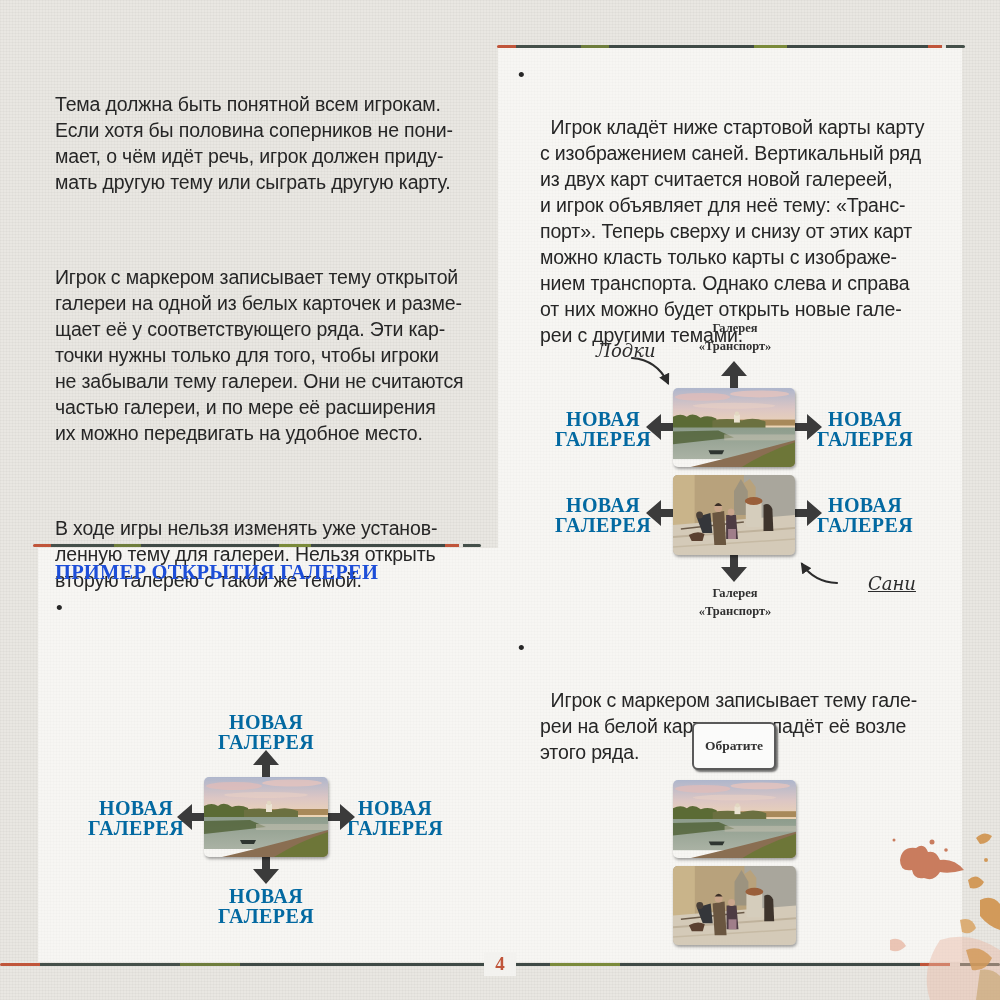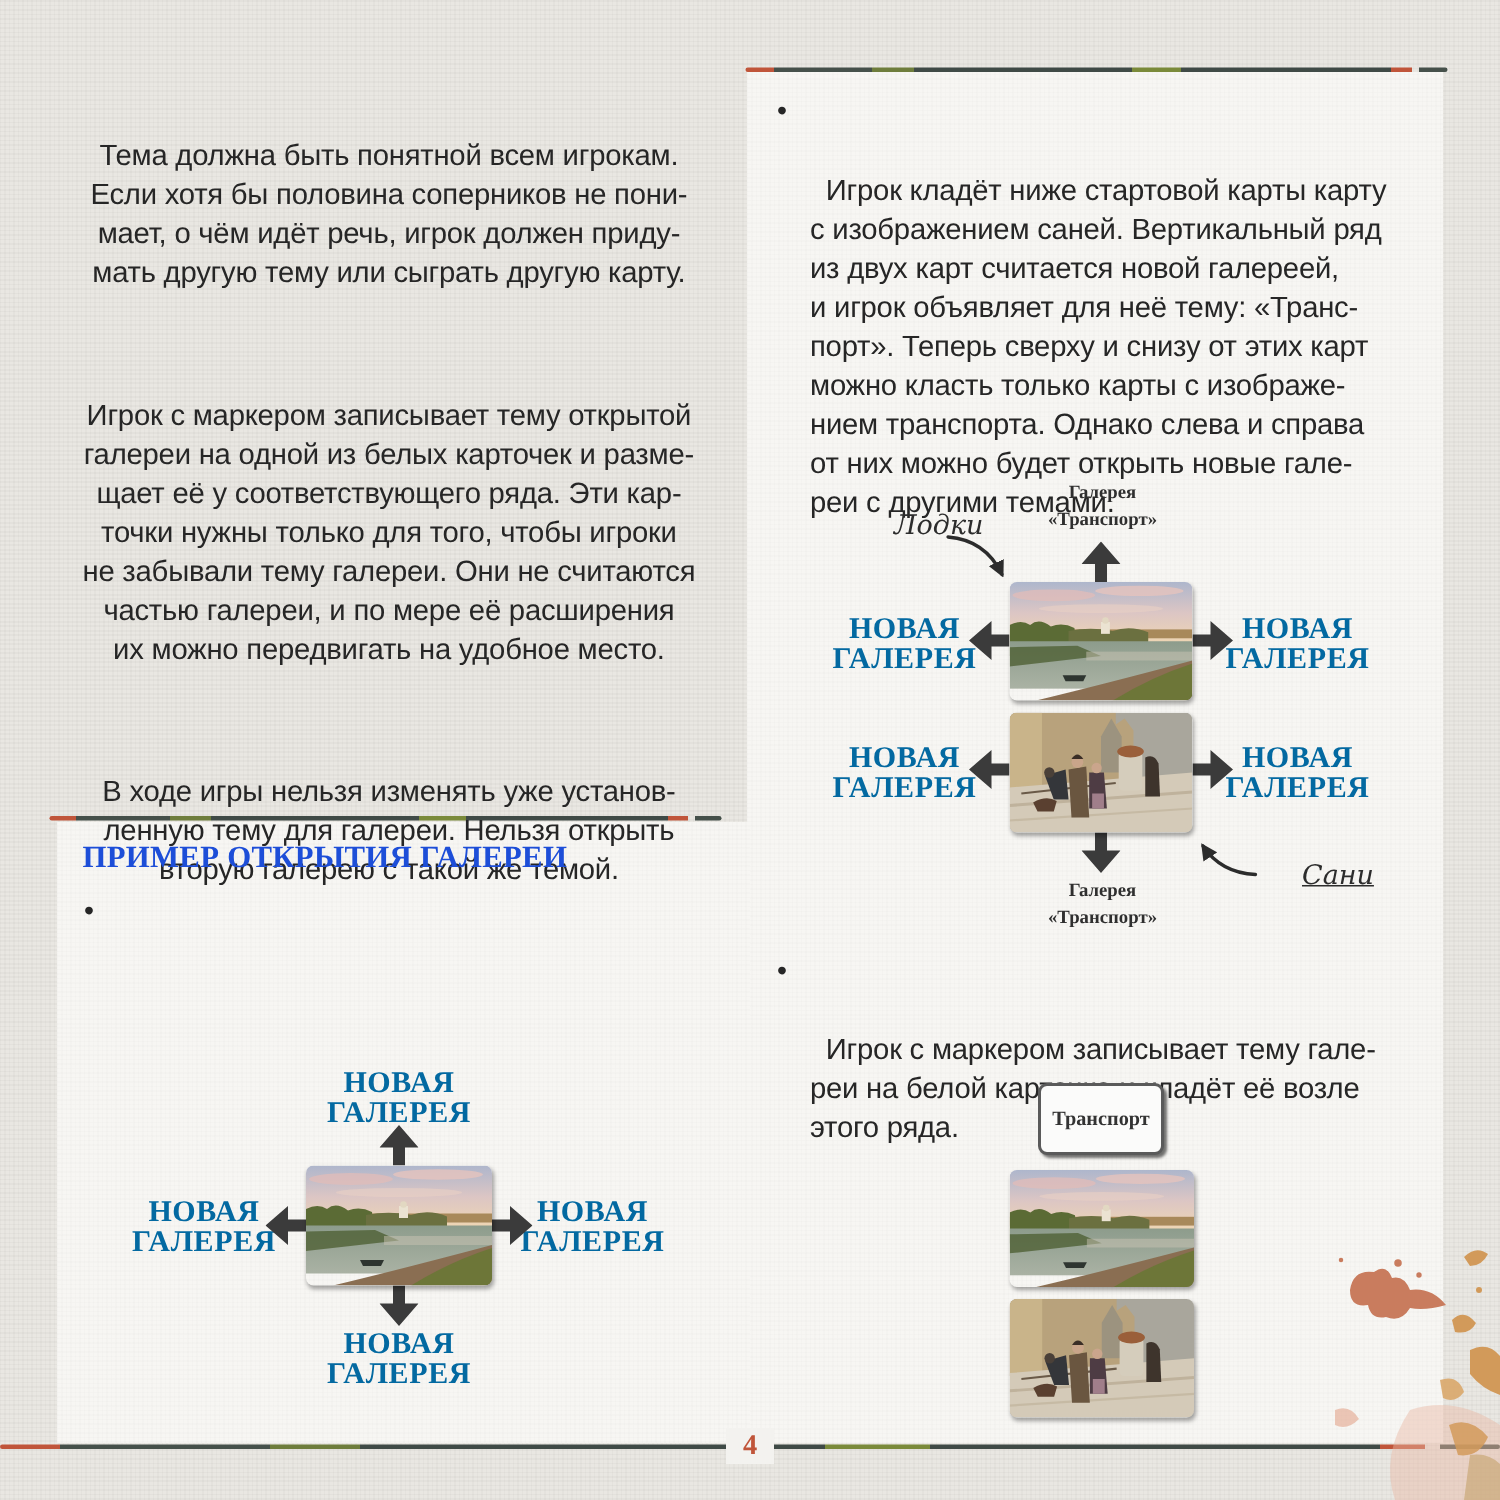--- a/index.html
+++ b/index.html
@@ -16,21 +16,21 @@
     position:absolute;background-color:#f7f6f3;
     background-image:
       repeating-linear-gradient(0deg, rgba(0,0,0,0.012) 0 1px, transparent 1px 3px),
       repeating-linear-gradient(90deg, rgba(0,0,0,0.010) 0 1px, transparent 1px 3px);
   }
   .divider{
     position:absolute;height:3px;border-radius:2px;
     background:linear-gradient(90deg,#c0553a 0 4%,#45504a 4% 18%,#6e7d3c 18% 24%,#3f4a46 24% 55%,#7a8a3a 55% 62%,#3f4a46 62% 92%,#c0553a 92% 95%,transparent 95% 96%,#45504a 96% 100%);
   }
   .txt{position:absolute;font-size:19.5px;line-height:26px;white-space:pre;letter-spacing:-0.15px;color:#262626;}
-  .para{display:block;margin:0 0 17px 0;text-align:center;}
+  .para{display:block;margin:0 0 17px 0;}
   .bullet-row{position:absolute;}
   .bullet-dot{position:absolute;left:-22px;top:0;font-size:19px;line-height:26px;}
   .heading{position:absolute;font-family:"Liberation Serif", serif;font-weight:bold;font-size:20.5px;line-height:26px;letter-spacing:0.2px;color:#1d4ed8;white-space:pre;}
   .lbl{position:absolute;width:120px;text-align:center;font-family:"Liberation Serif", serif;font-weight:bold;font-size:20px;line-height:20px;letter-spacing:0.4px;color:#0369a1;white-space:pre;}
   .glbl{position:absolute;width:120px;text-align:center;font-family:"Liberation Serif", serif;font-weight:bold;font-size:12.5px;line-height:18px;color:#2f2f2f;white-space:pre;}
   .hand{position:absolute;font-family:"DejaVu Serif", serif;font-style:italic;font-size:18px;line-height:22px;color:#2c2c2c;white-space:pre;margin-left:28px;}
   .card{position:absolute;border-radius:5px;overflow:hidden;box-shadow:1px 2px 3px rgba(0,0,0,0.35);}
   .card svg{display:block;width:100%;height:100%;}
   .arrow{position:absolute;}
   .arrow polygon{fill:#3b3b3b;}
@@ -235,21 +235,21 @@
       </svg>
   </div>
   <div class="card" style="left:673px;top:475px;width:122px;height:80px;">
     <svg viewBox="0 0 124 80" preserveAspectRatio="none">
         <use href="#sym-sled"></use>
       </svg>
   </div>
 </div>
 
 <div>
-  <div class="theme-card">Транспорт</div>
+  <div class="theme-card">Обратите</div>
   <div class="card" style="left:673px;top:780px;width:123px;height:78px;">
     <svg viewBox="0 0 124 80" preserveAspectRatio="none">
         <use href="#sym-lake"></use>
       </svg>
   </div>
   <div class="card" style="left:673px;top:866px;width:123px;height:79px;">
     <svg viewBox="0 0 124 80" preserveAspectRatio="none">
         <use href="#sym-sled"></use>
       </svg>
   </div>

